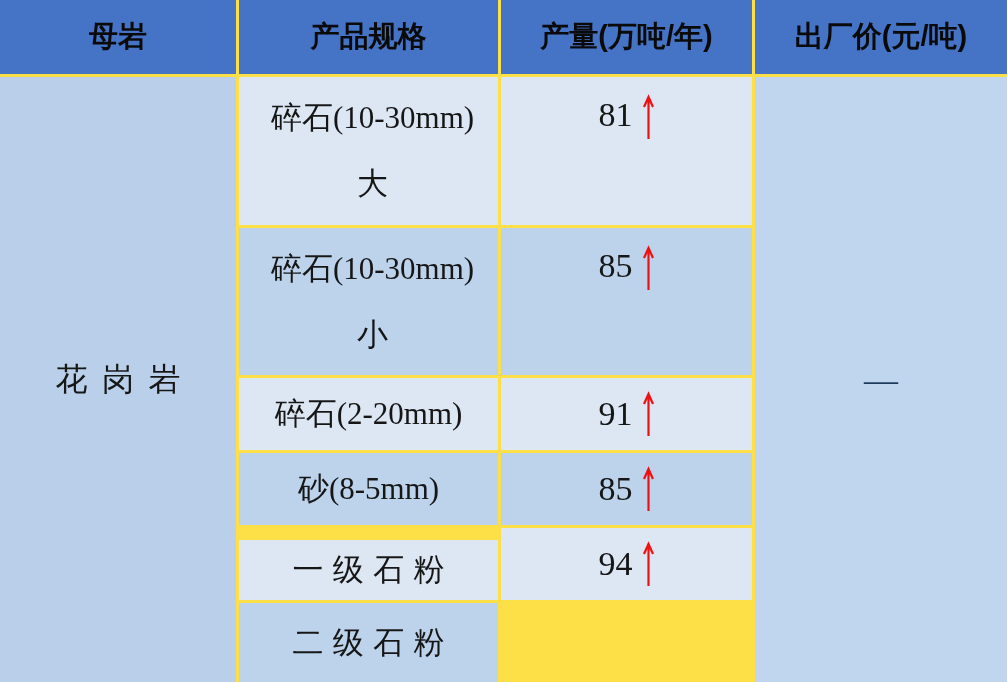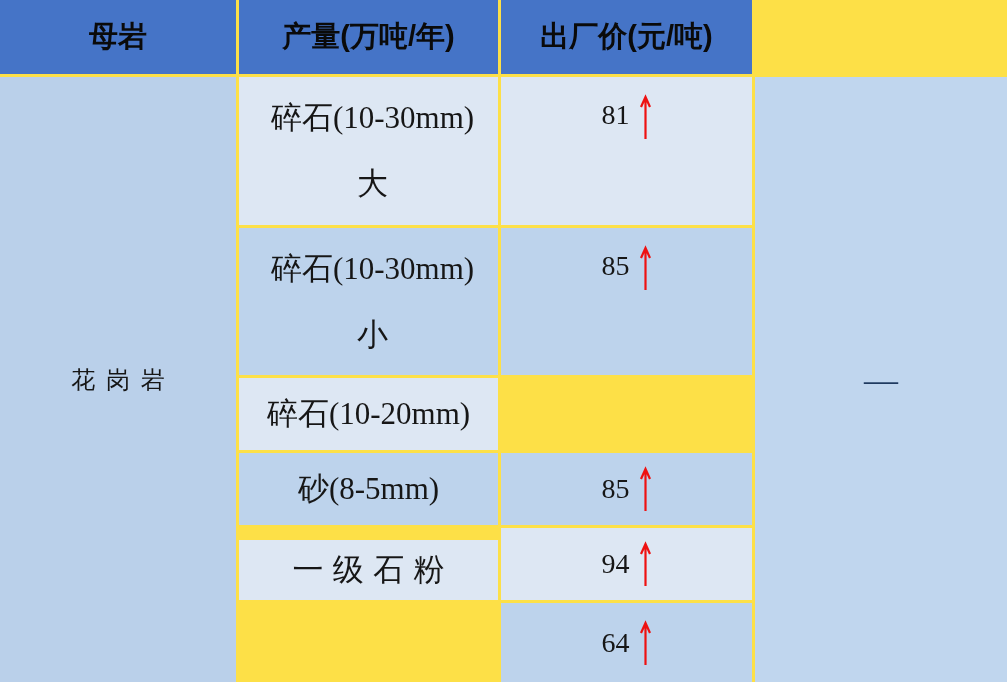--- a/index.html
+++ b/index.html
@@ -20,41 +20,42 @@
     display:flex;align-items:center;justify-content:center;
     font-family:"Liberation Sans", sans-serif;
     font-weight:700;font-size:29px;color:#0a0a0a;
   }
   .cell{display:flex;align-items:center;justify-content:center;}
   .light{background:#dde7f3;}
   .band{background:#bdd3ec;}
   .rock{
     background:#bad0ea;
     grid-column:1;grid-row:2/8;
-    font-size:24px;letter-spacing:.45em;padding-left:.45em;
+    font-size:32px;letter-spacing:.45em;padding-left:.45em;
   }
   .output{
     background:#c0d6ee;
     grid-column:4;grid-row:2/8;
     font-size:34px;color:#1f3a5f;
   }
   .spec{font-size:31px;}
   .spec.tall{flex-direction:column;gap:26px;line-height:40px;padding-left:8px;}
   .ls{letter-spacing:.3em;padding-left:.3em;}
-  .price{font-size:28px;gap:9px;line-height:44px;}
+  .price{font-size:34px;gap:9px;line-height:44px;}
   .price.top{align-items:flex-start;padding-top:16px;}
   .arrow{flex:0 0 auto;display:block;}
   .price.top .arrow{margin-top:1px;}
 </style>
 </head>
 <body>
 
 <div class="tbl">
 
   <div class="th">母岩</div>
+  <div class="th">产品规格</div>
   <div class="th">产量(万吨/年)</div>
   <div class="th">出厂价(元/吨)</div>
 
   <div class="cell rock">花岗岩</div>
 
   <div class="cell spec tall light" style="grid-column:2;grid-row:2;">
     <span>碎石(10-30mm)</span>
     <span>大</span>
   </div>
   <div class="cell price top light" style="grid-column:3;grid-row:2;">
@@ -69,21 +70,27 @@
     <span>小</span>
   </div>
   <div class="cell price top band" style="grid-column:3;grid-row:3;">
     <span>85</span>
     <svg class="arrow" width="13" height="46" viewBox="0 0 13 46">
         <path d="M6.5 45 L6.5 4 M2 13 L6.5 3 L11 13" stroke="#ee1111" stroke-width="2.2" fill="none"></path>
       </svg>
   </div>
 
   <div class="cell spec light" style="grid-column:2;grid-row:4;">
-    <span>碎石(10-20mm)</span>
+    <span>碎石(2-20mm)</span>
+  </div>
+  <div class="cell price light" style="grid-column:3;grid-row:4;">
+    <span>91</span>
+    <svg class="arrow" width="13" height="46" viewBox="0 0 13 46">
+        <path d="M6.5 45 L6.5 4 M2 13 L6.5 3 L11 13" stroke="#ee1111" stroke-width="2.2" fill="none"></path>
+      </svg>
   </div>
 
   <div class="cell spec band" style="grid-column:2;grid-row:5;">
     <span>砂(8-5mm)</span>
   </div>
   <div class="cell price band" style="grid-column:3;grid-row:5;">
     <span>85</span>
     <svg class="arrow" width="13" height="46" viewBox="0 0 13 46">
         <path d="M6.5 45 L6.5 4 M2 13 L6.5 3 L11 13" stroke="#ee1111" stroke-width="2.2" fill="none"></path>
       </svg>
@@ -92,22 +99,19 @@
   <div class="cell spec light" style="grid-column:2;grid-row:6;margin-top:12px;">
     <span class="ls">一级石粉</span>
   </div>
   <div class="cell price light" style="grid-column:3;grid-row:6;">
     <span>94</span>
     <svg class="arrow" width="13" height="46" viewBox="0 0 13 46">
         <path d="M6.5 45 L6.5 4 M2 13 L6.5 3 L11 13" stroke="#ee1111" stroke-width="2.2" fill="none"></path>
       </svg>
   </div>
 
-  <div class="cell price band" style="grid-column:3;grid-row:7;">
-    <span>64</span>
-    <svg class="arrow" width="13" height="46" viewBox="0 0 13 46">
-        <path d="M6.5 45 L6.5 4 M2 13 L6.5 3 L11 13" stroke="#ee1111" stroke-width="2.2" fill="none"></path>
-      </svg>
+  <div class="cell spec band" style="grid-column:2;grid-row:7;">
+    <span class="ls">二级石粉</span>
   </div>
 
   <div class="cell output">—</div>
 
 </div>
 
 </body></html>

